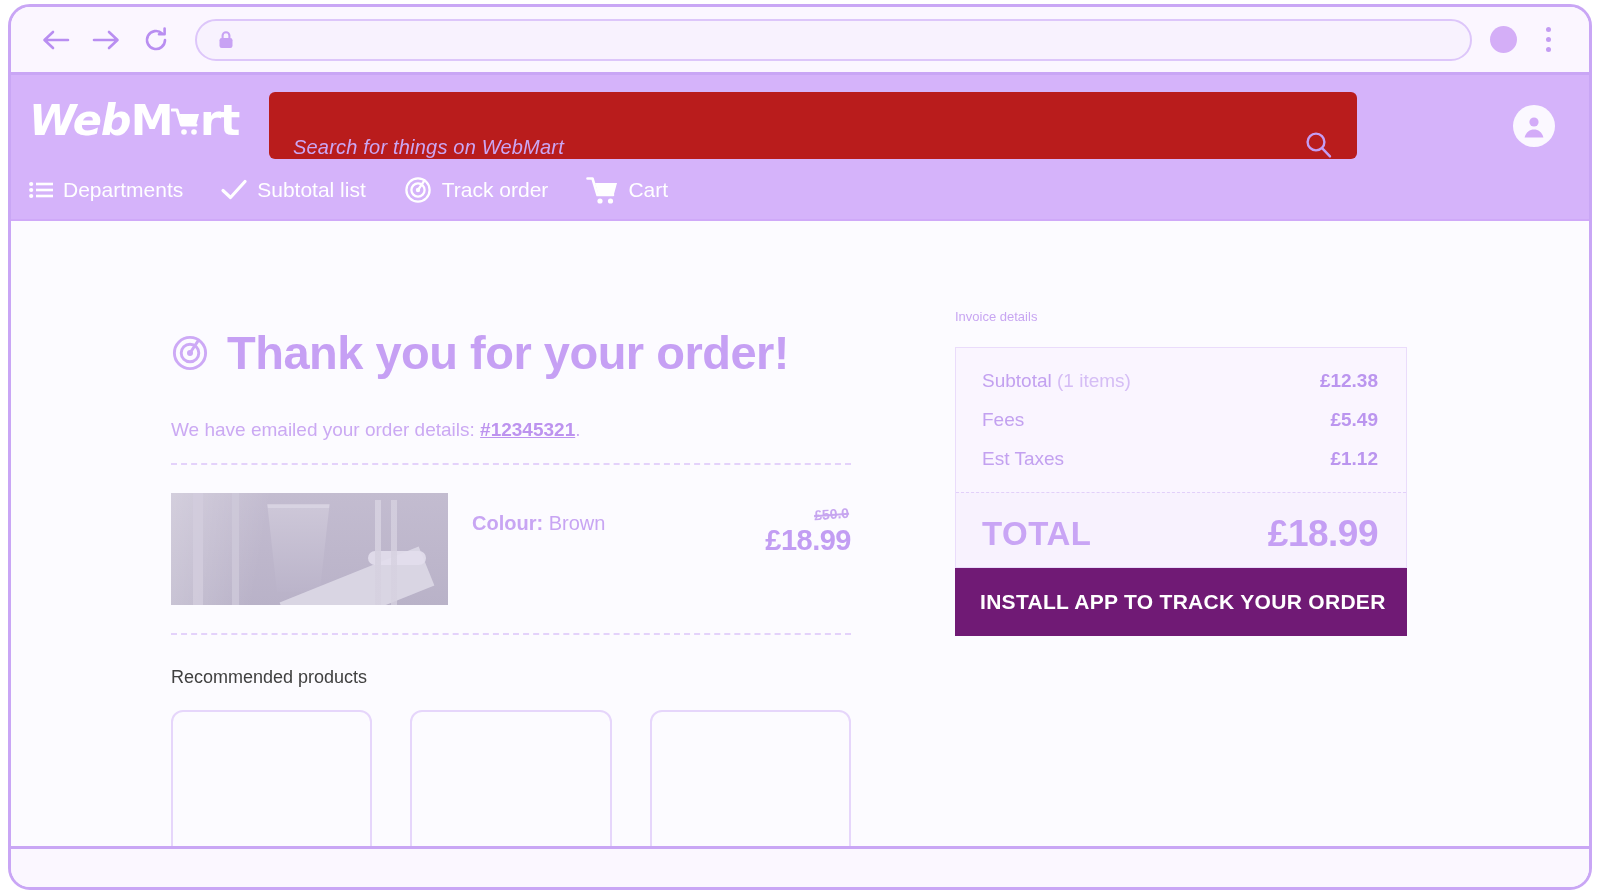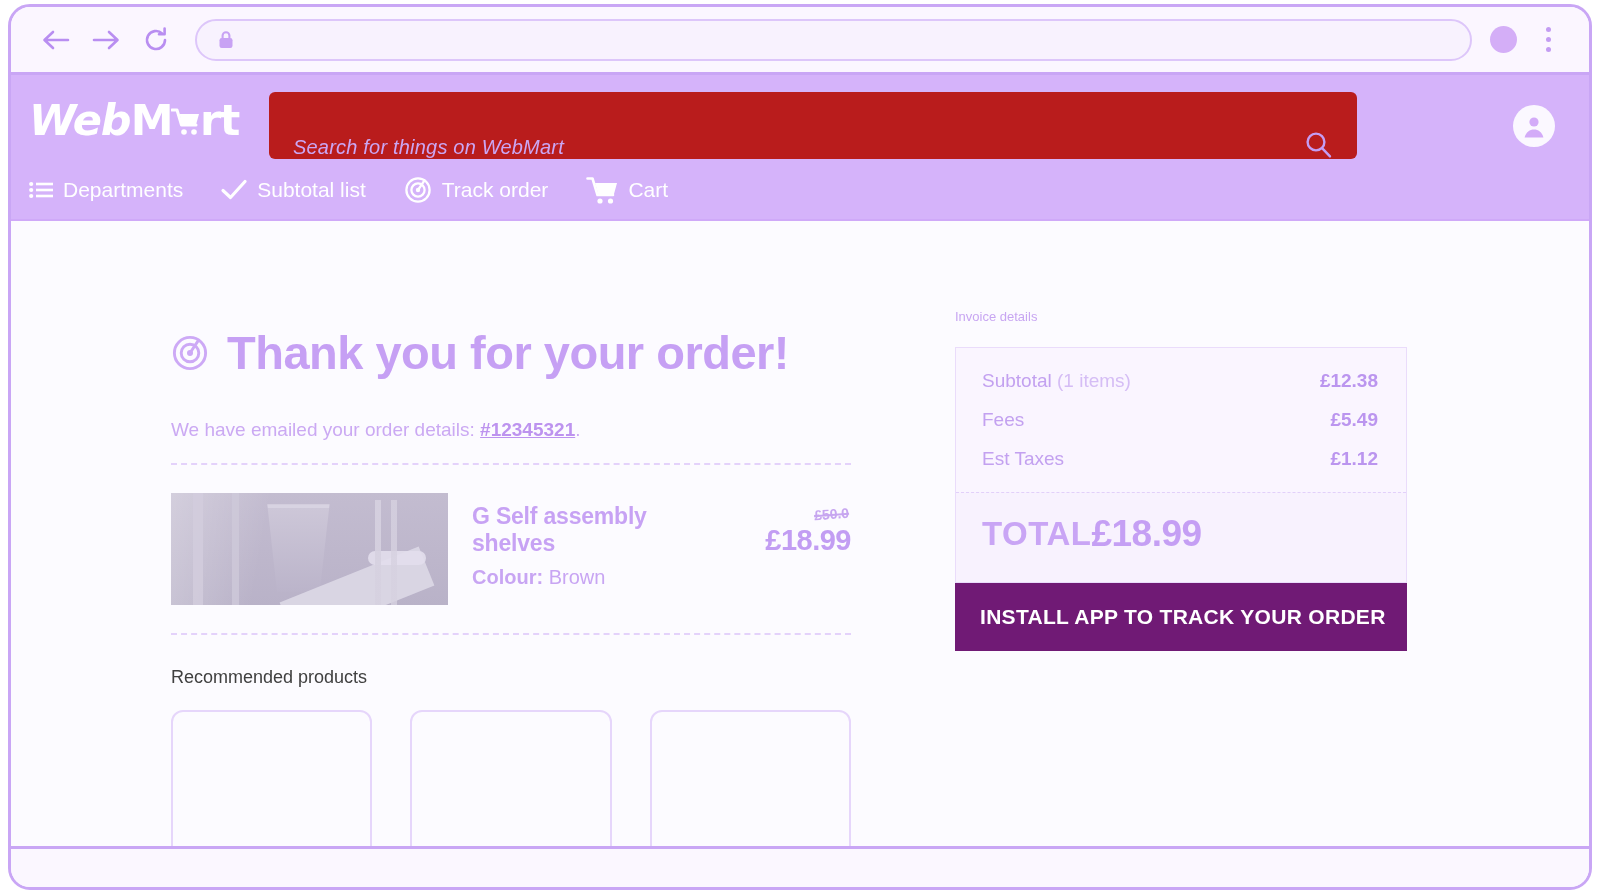--- a/index.html
+++ b/index.html
@@ -384,23 +384,23 @@
     margin-bottom: 17px;
     font-size: 19px;
   }
   .inv-row:last-child { margin-bottom: 0; }
   .inv-label { color: #c3a1f0; }
   .inv-label .muted { color: #d5bdf5; }
   .inv-value { font-weight: 700; color: #bb95ef; }
 
   .inv-total {
     border-top: 1px dashed #e2d0fa;
-    padding: 20px 28px 27px 26px;
-    display: flex;
-    justify-content: flex-start;
+    padding: 20px 28px 12px 26px;
+    display: flex;
+    justify-content: space-between;
     align-items: center;
     background: #f8f2fe;
   }
   .inv-total-label {
     font-size: 33px;
     font-weight: 700;
     color: #c9a5f5;
     letter-spacing: .5px;
   }
   .inv-total-value {
@@ -588,21 +588,20 @@
 
         <div class="order-row">
           <div class="product-thumb">
             <span class="thumb-stripe"></span>
             <span class="thumb-stripe2"></span>
             <span class="thumb-diag"></span>
             <span class="thumb-bar"></span>
           </div>
 
           <div class="product-info">
-            <div class="product-title">G Self assembly shelves</div>
             <div class="product-colour">
               <span class="lbl">Colour:</span>
               <span>Brown</span>
             </div>
           </div>
 
           <div class="price-block">
             <div><span class="price-old">£50.0</span></div>
             <div class="price-new">£18.99</div>
           </div>

